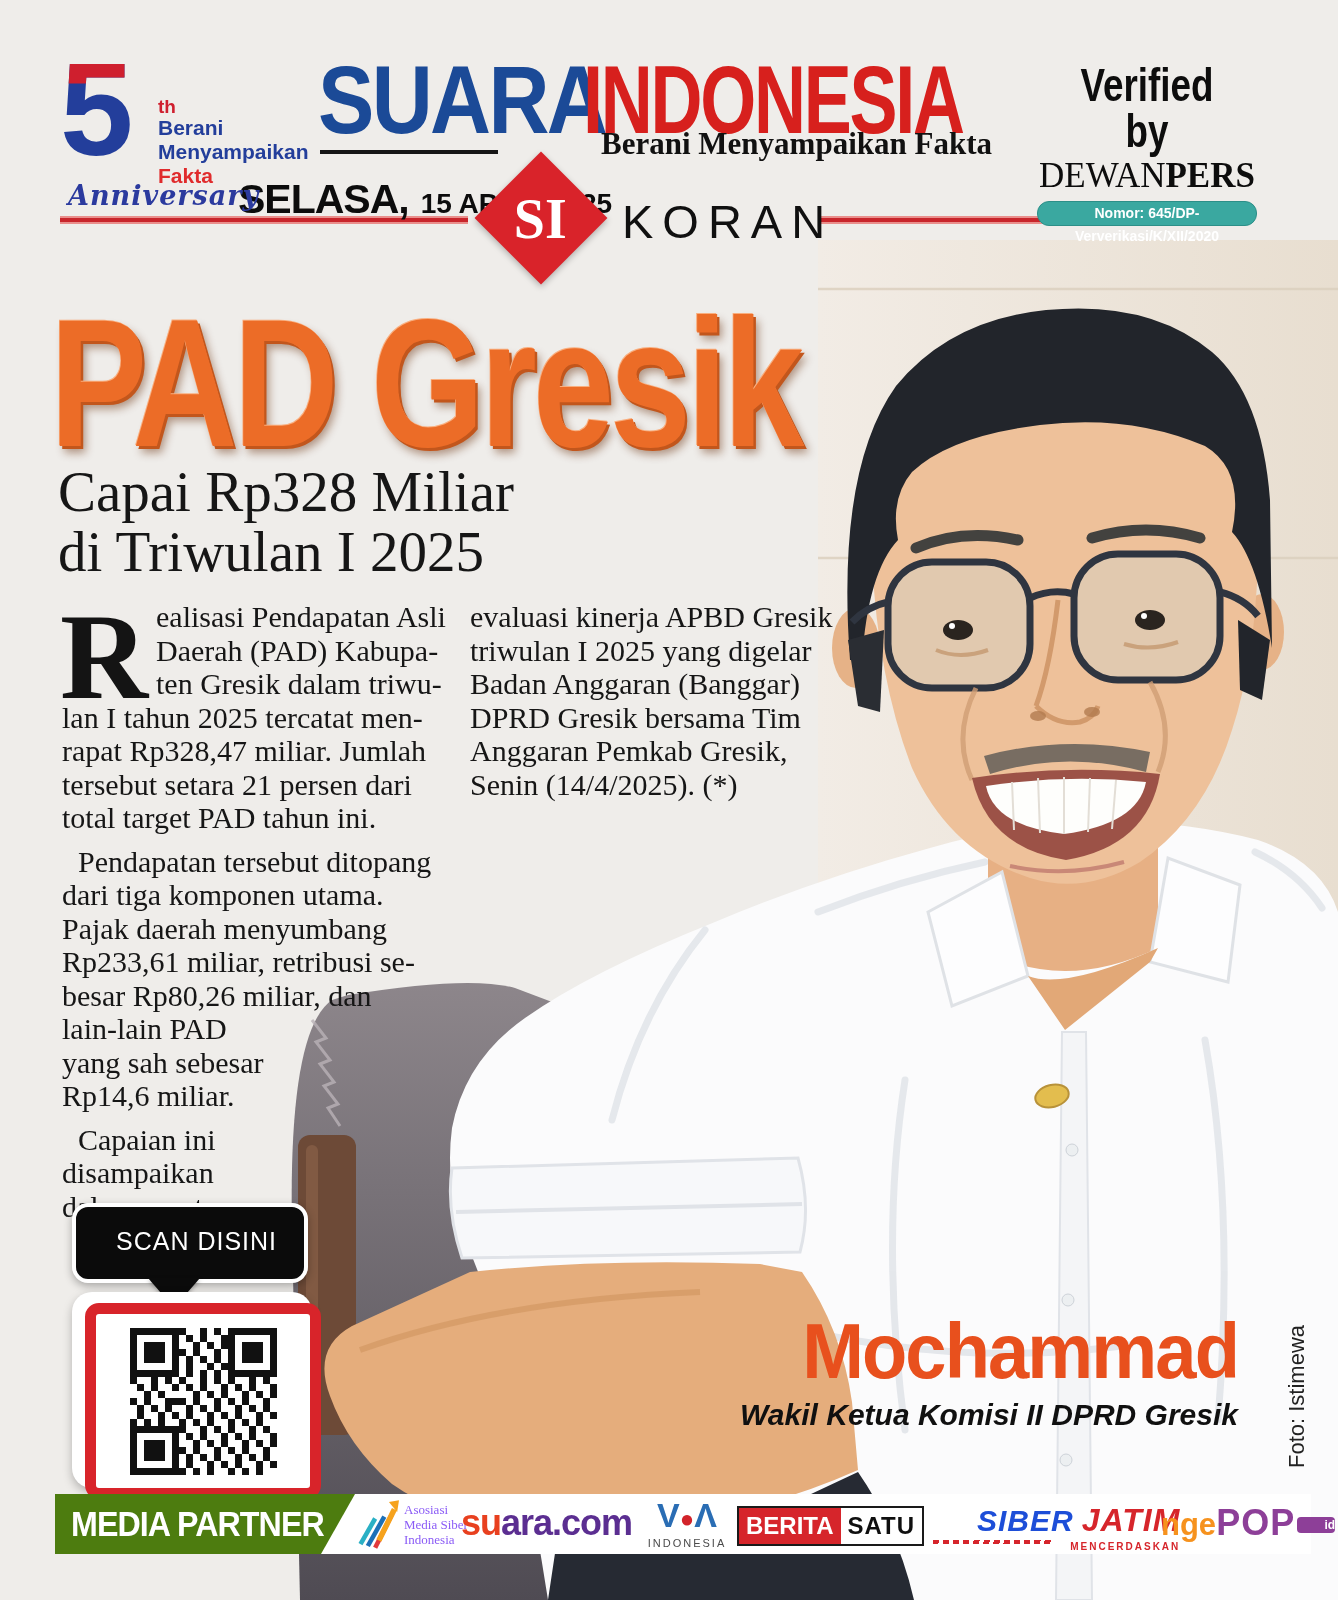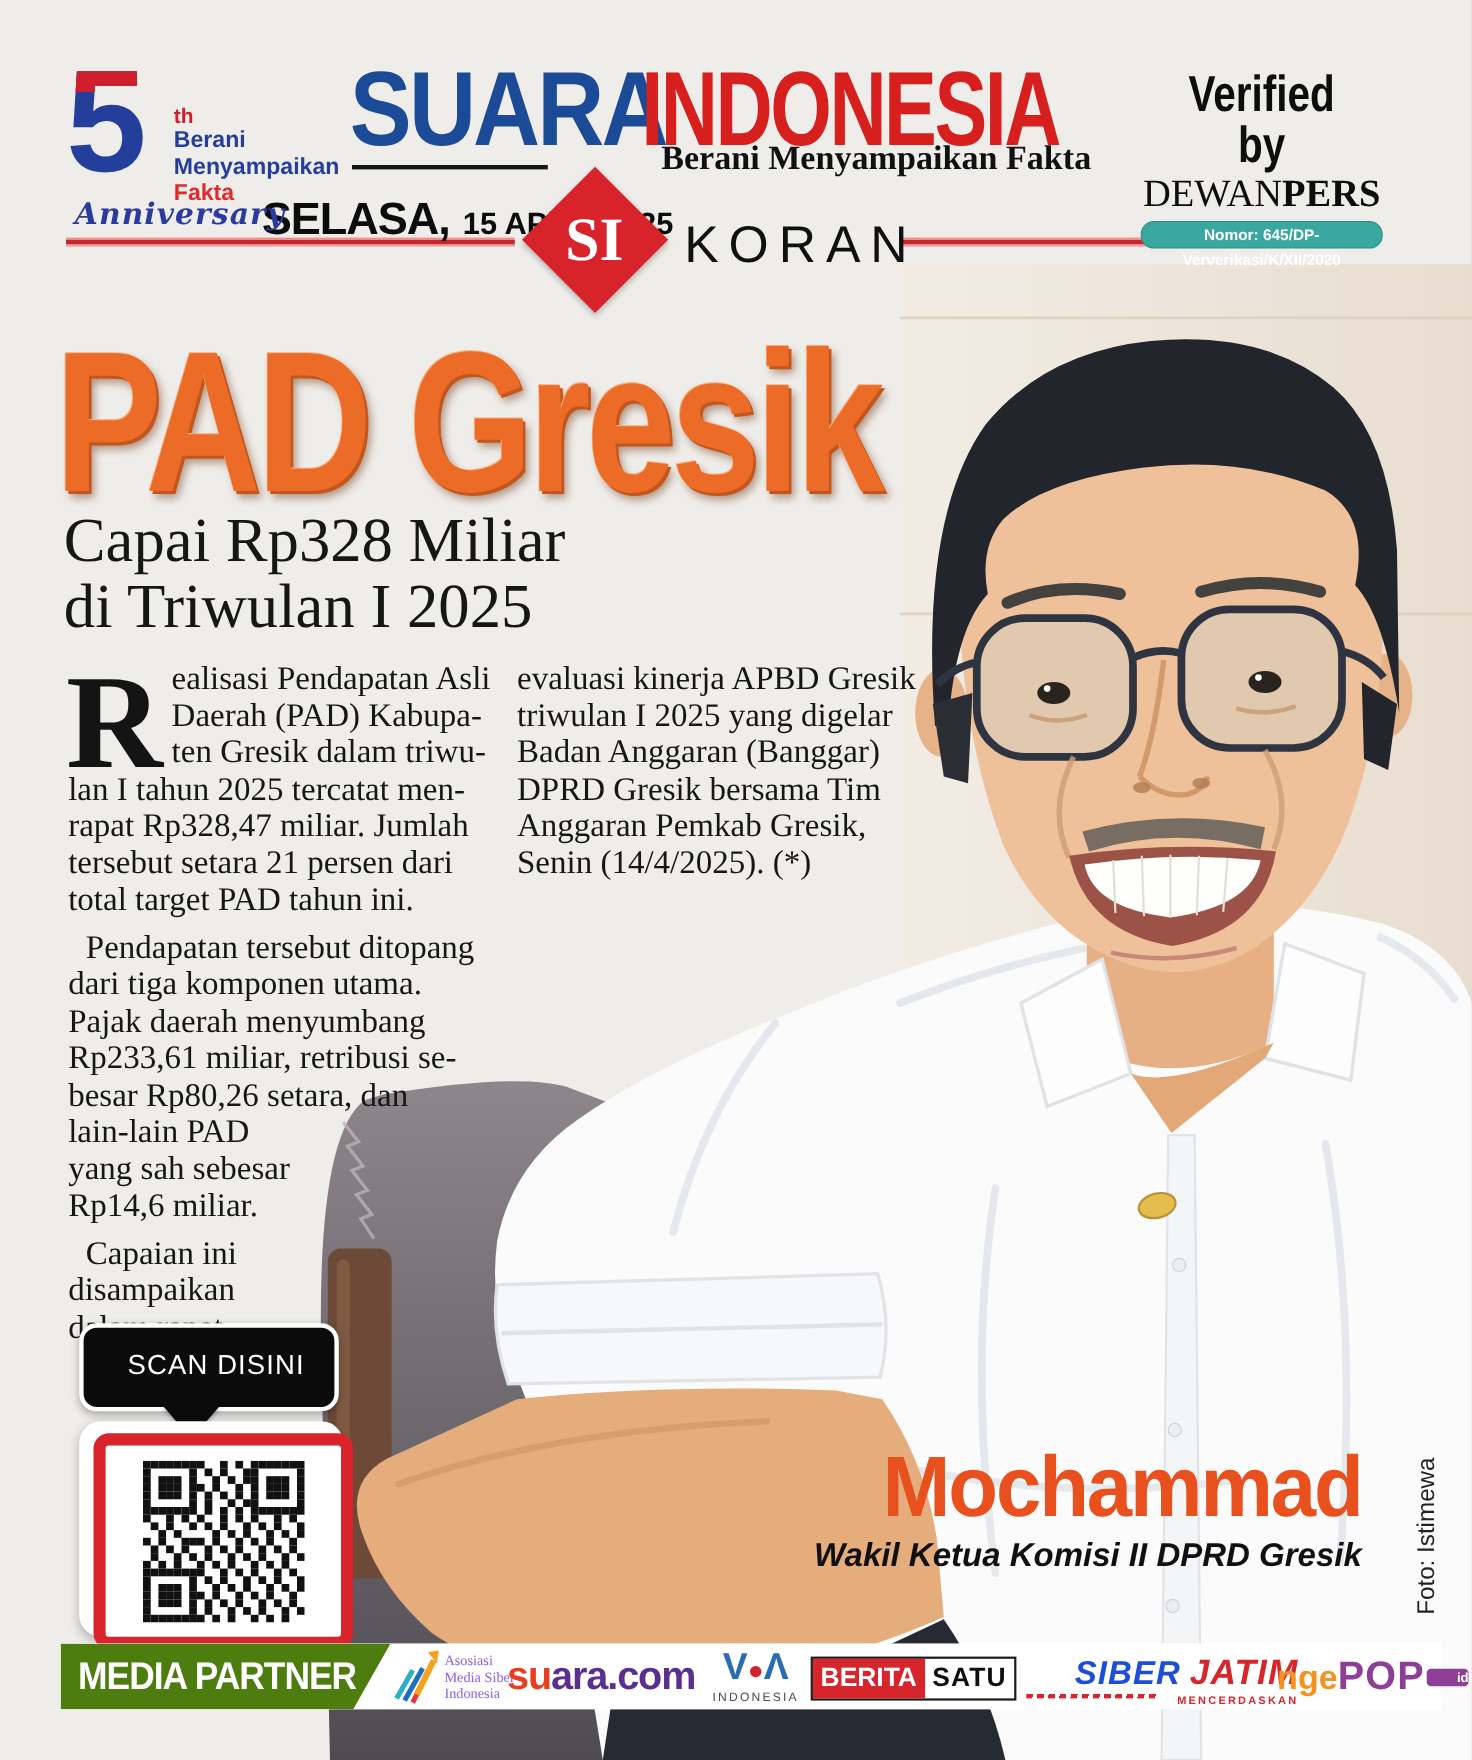--- a/index.html
+++ b/index.html
@@ -277,21 +277,21 @@
     <div class="bl dc">Daerah (PAD) Kabupa-</div>
     <div class="bl dc">ten Gresik dalam triwu-</div>
     <div class="bl">lan I tahun 2025 tercatat men-</div>
     <div class="bl">rapat Rp328,47 miliar. Jumlah</div>
     <div class="bl">tersebut setara 21 persen dari</div>
     <div class="bl">total target PAD tahun ini.</div>
     <div class="bl para">Pendapatan tersebut ditopang</div>
     <div class="bl">dari tiga komponen utama.</div>
     <div class="bl">Pajak daerah menyumbang</div>
     <div class="bl">Rp233,61 miliar, retribusi se-</div>
-    <div class="bl">besar Rp80,26 setara, dan</div>
+    <div class="bl">besar Rp80,26 miliar, dan</div>
     <div class="bl">lain-lain PAD</div>
     <div class="bl">yang sah sebesar</div>
     <div class="bl">Rp14,6 miliar.</div>
     <div class="bl para">Capaian ini</div>
     <div class="bl">disampaikan</div>
     <div class="bl">dalam rapat</div>
   </div>
   <div class="abs col col2 txt">
     <div class="bl">evaluasi kinerja APBD Gresik</div>
     <div class="bl">triwulan I 2025 yang digelar</div>

